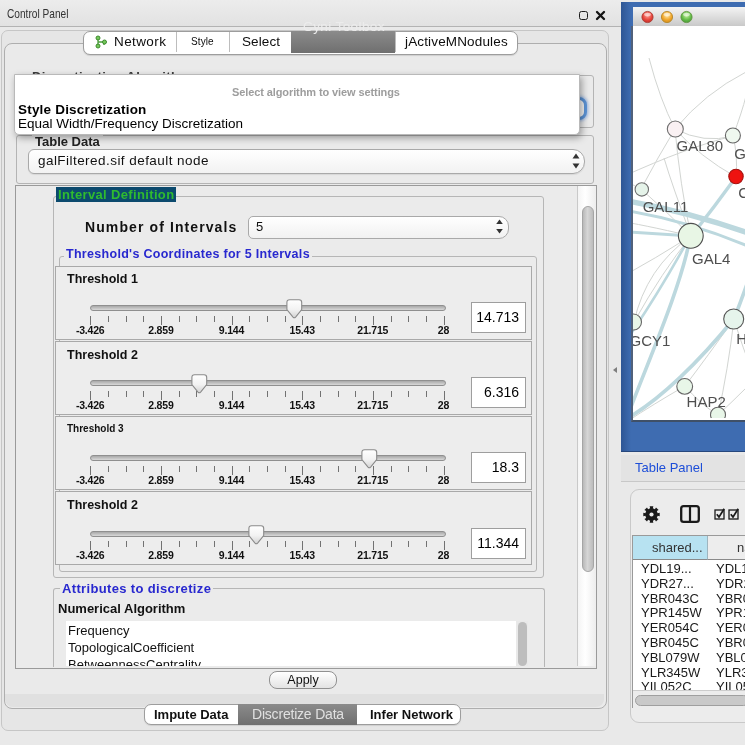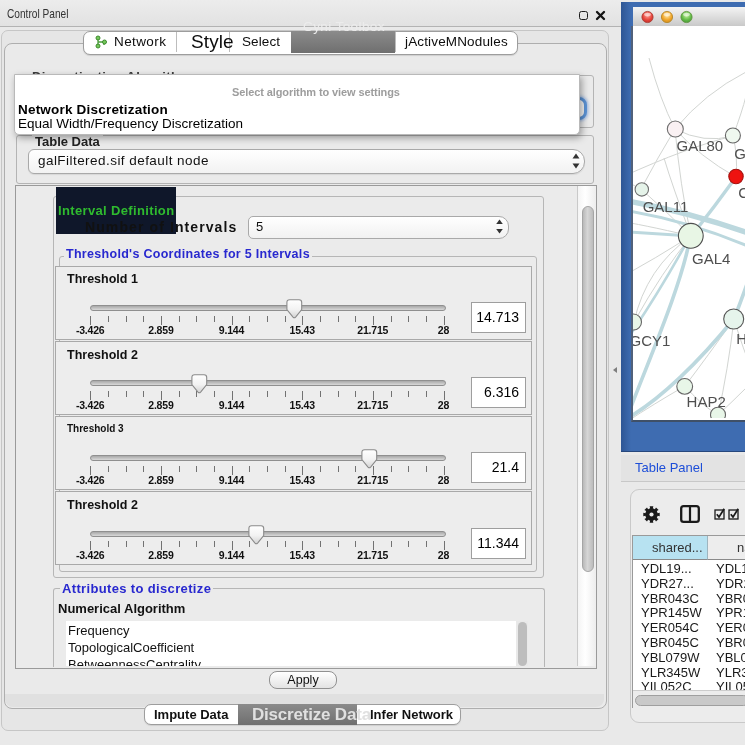--- a/index.html
+++ b/index.html
@@ -30,21 +30,21 @@
 <div class="a" style="left:291px;top:31px;width:104px;height:22px;background:linear-gradient(#8b8b8b,#6f6f6f);"></div>
 <div class="a" style="left:395px;top:32px;width:1px;height:20px;background:#bdbdbd"></div>
 
 <svg class="a" style="left:94px;top:34px" width="16" height="16" viewBox="0 0 16 16">
   <path d="M4 5 L4 12 M4 8 L10 8 M10 8 L10 11" stroke="#4b9e3c" stroke-width="1.3" fill="none"></path>
   <circle cx="4" cy="4" r="2" fill="#74c85a" stroke="#3d8a2e" stroke-width="1"></circle>
   <circle cx="4" cy="12" r="2" fill="#74c85a" stroke="#3d8a2e" stroke-width="1"></circle>
   <circle cx="10.5" cy="8" r="2" fill="#74c85a" stroke="#3d8a2e" stroke-width="1"></circle>
 </svg>
 <div class="lbl" style="left:114px;top:31px;height:22px;line-height:22px;font-size:13.5px;letter-spacing:.4px;color:#0d0d0d">Network</div>
-<div class="lbl" style="left:191px;top:31px;height:22px;line-height:22px;font-size:19px;letter-spacing:.1px;color:#0d0d0d">Style</div>
+<div class="lbl" style="left:191px;top:31px;height:22px;line-height:22px;font-size:10px;letter-spacing:.1px;color:#0d0d0d">Style</div>
 <div class="lbl" style="left:242px;top:31px;height:22px;line-height:22px;font-size:13.5px;letter-spacing:.1px;color:#0d0d0d">Select</div>
 <div class="lbl" style="left:303px;top:16px;height:22px;line-height:22px;font-size:13.5px;letter-spacing:.4px;color:#ececec">Cyni Toolbox</div>
 <div class="lbl" style="left:405px;top:31px;height:22px;line-height:22px;font-size:13.5px;letter-spacing:.15px;color:#0d0d0d">jActiveMNodules</div>
 
 <div class="a" style="left:16px;top:75px;width:576px;height:51px;border:1px solid #b4b4b4;border-radius:3px"></div>
 <div class="lbl" style="left:32px;top:69px;font-size:13px;font-weight:bold;letter-spacing:.4px;color:#3c3c3c">Discretization Algorithm</div>
 
 <div class="a" style="left:548px;top:97px;width:33px;height:17px;background:#f2f2f2;border:3px solid #5b92d4;border-radius:5px 8px 8px 5px;box-shadow:0 0 3px 1.5px rgba(120,160,220,.6)"></div>
 
 <div class="a" style="left:16px;top:135px;width:576px;height:47px;border:1px solid #b4b4b4;border-radius:3px"></div>
@@ -55,21 +55,21 @@
   <path d="M6 1.5 L9.5 6.5 L2.5 6.5 Z" fill="#333"></path>
   <path d="M6 16.5 L9.5 11.5 L2.5 11.5 Z" fill="#333"></path>
 </svg>
 
 <div class="a" style="left:15px;top:185px;width:580px;height:482px;background:#ebebeb;border:1px solid #9a9a9a"></div>
 
 <div class="a" style="left:577px;top:186px;width:18px;height:480px;background:linear-gradient(90deg,#f4f4f4,#ffffff 40%,#ededed);border-left:1px solid #c9c9c9"></div>
 <div class="a" style="left:582px;top:206px;width:10px;height:364px;background:linear-gradient(90deg,#b9b9b9,#d6d6d6 45%,#bcbcbc);border:1px solid #a5a5a5;border-radius:7px"></div>
 
 <div class="a" style="left:53px;top:196px;width:489px;height:380px;border:1px solid #b6b6b6;border-radius:3px"></div>
-<div class="lbl" style="left:56px;top:187px;font-size:13px;font-weight:bold;letter-spacing:.35px;background:#0f172a;padding:16px 2px;color:#2fbb2f">Interval Definition</div>
+<div class="lbl" style="left:56px;top:187px;font-size:13px;font-weight:bold;letter-spacing:.35px;background:#0c4a6e;padding:0 2px;color:#2fbb2f">Interval Definition</div>
 
 <div class="lbl" style="left:85px;top:219px;font-size:14px;font-weight:bold;letter-spacing:1.1px;color:#111">Number of Intervals</div>
 <div class="a" style="left:248px;top:216px;width:259px;height:21px;background:linear-gradient(#ffffff,#f1f1f1);border:1px solid #a9a9a9;border-radius:5px 10px 10px 5px"></div>
 <div class="lbl" style="left:256px;top:216px;height:21px;line-height:21px;font-size:13px;color:#111">5</div>
 <svg class="a" style="left:494px;top:218px" width="11" height="17" viewBox="0 0 11 17">
   <path d="M5.5 1.5 L8.8 6 L2.2 6 Z" fill="#333"></path>
   <path d="M5.5 15.5 L8.8 11 L2.2 11 Z" fill="#333"></path>
 </svg>
 
 <div class="a" style="left:59px;top:256px;width:476px;height:314px;border:1px solid #b6b6b6;border-radius:3px"></div>
@@ -192,21 +192,21 @@
 <svg class="a" style="left:361.0px;top:449.3px" width="17" height="20" viewBox="0 0 17 20">
   <defs>
       <linearGradient id="th3" x1="0" y1="0" x2="0" y2="1">
         <stop offset="0%" stop-color="#ffffff"></stop>
         <stop offset="55%" stop-color="#f2f2f2"></stop>
         <stop offset="100%" stop-color="#d2d2d2"></stop>
       </linearGradient>
     </defs>
   <path d="M3.6 .7 L13 .7 Q15.7 .7 15.7 3.4 L15.7 10.6 L9.6 18.1 Q8.3 19.4 7 18.1 L.9 10.6 L.9 3.4 Q.9 .7 3.6 .7 Z" fill="url(#th3)" stroke="#8a8a8a" stroke-width="1.1"></path>
 </svg>
-<div class="a" style="left:471px;top:452.3px;width:55px;height:31px;background:#fff;border:1px solid #9e9e9e;line-height:29px;font-size:14px;color:#000;text-align:right;padding-right:6px;box-sizing:border-box">21.4</div>
+<div class="a" style="left:471px;top:452.3px;width:55px;height:31px;background:#fff;border:1px solid #9e9e9e;line-height:29px;font-size:14px;color:#000;text-align:right;padding-right:6px;box-sizing:border-box">18.3</div>
 
 <div class="a" style="left:55px;top:491.0px;width:475px;height:72px;background:#ededed;border:1px solid #a9a9a9"></div>
 <div class="lbl" style="left:67px;top:498px;font-size:12.5px;font-weight:bold;color:#111">Threshold 2</div>
 <div class="a" style="left:90px;top:530.5px;width:354px;height:4px;background:linear-gradient(#a8a8a8,#d8d8d8);border:1px solid #8f8f8f;border-radius:4px"></div>
 <div class="a" style="left:90.2px;top:541px;width:1px;height:8.5px;background:#727272"></div>
 <div class="a" style="left:107.9px;top:541px;width:1px;height:6px;background:#727272"></div>
 <div class="a" style="left:125.5px;top:541px;width:1px;height:6px;background:#727272"></div>
 <div class="a" style="left:143.2px;top:541px;width:1px;height:6px;background:#727272"></div>
 <div class="a" style="left:160.9px;top:541px;width:1px;height:8.5px;background:#727272"></div>
 <div class="a" style="left:178.5px;top:541px;width:1px;height:6px;background:#727272"></div>
@@ -253,26 +253,26 @@
 <div class="lbl" style="left:2px;top:36px;font-size:13px;color:#111">BetweennessCentrality</div>
 </div>
 <div class="a" style="left:516px;top:621px;width:12px;height:45px;background:#e9e9e9"></div>
 <div class="a" style="left:518px;top:622px;width:9px;height:44px;background:#bdbdbd;border-radius:5px"></div>
 
 <div class="a" style="left:269px;top:671px;width:66px;height:16px;background:linear-gradient(#ffffff,#e3e3e3);border:1px solid #919191;border-radius:8px;text-align:center;line-height:16px;font-size:12.5px;color:#111">Apply</div>
 
 <div class="a" style="left:144px;top:704px;width:315px;height:19px;background:#fff;border:1px solid #9d9d9d;border-radius:7px;box-shadow:0 1px 1px rgba(0,0,0,.1)"></div>
 <div class="a" style="left:238px;top:704px;width:119px;height:21px;background:linear-gradient(#8b8b8b,#6f6f6f)"></div>
 <div class="lbl" style="left:154px;top:704px;height:21px;line-height:21px;font-size:13px;font-weight:bold;color:#111">Impute Data</div>
-<div class="lbl" style="left:252px;top:704px;height:21px;line-height:21px;font-size:17px;font-weight:bold;letter-spacing:-.2px;color:#e0e0e0">Discretize Data</div>
+<div class="lbl" style="left:252px;top:704px;height:21px;line-height:21px;font-size:14px;font-weight:normal;letter-spacing:-.2px;color:#e0e0e0">Discretize Data</div>
 <div class="lbl" style="left:370px;top:704px;height:21px;line-height:21px;font-size:13px;font-weight:bold;color:#111">Infer Network</div>
 
 <div class="a" style="left:14px;top:74px;width:564px;height:59px;background:#fff;border:1px solid #b9b9b9;border-radius:0 0 5px 5px;box-shadow:2px 3px 7px rgba(0,0,0,.35)"></div>
 <div class="lbl" style="left:232px;top:86px;font-size:11px;font-weight:bold;color:#9d9d9d;letter-spacing:-.1px">Select algorithm to view settings</div>
-<div class="lbl" style="left:18px;top:102px;font-size:13.5px;font-weight:bold;letter-spacing:.2px;color:#000">Network Discretization</div>
+<div class="lbl" style="left:18px;top:102px;font-size:13.5px;font-weight:bold;letter-spacing:.2px;color:#000">Style Discretization</div>
 <div class="lbl" style="left:18px;top:116px;font-size:13.5px;color:#000">Equal Width/Frequency Discretization</div>
 
 <div class="a" style="left:613px;top:367px;width:0;height:0;border-top:3px solid transparent;border-bottom:3px solid transparent;border-right:4px solid #7e7e7e"></div>
 
 <div class="a" style="left:621px;top:2px;width:124px;height:449px;background:linear-gradient(90deg,#2e5694,#3e6cb1 10px);border-bottom:1px solid #26477c"></div>
 
 <div class="a" style="left:633px;top:7px;width:112px;height:19px;background:linear-gradient(#f4f4f4,#c9c9c9);border-bottom:1px solid #8e8e8e"></div>
 <svg class="a" style="left:639px;top:9px" width="60" height="16" viewBox="0 0 60 16">
   <defs>
     <radialGradient id="rg" cx="50%" cy="35%" r="70%">

